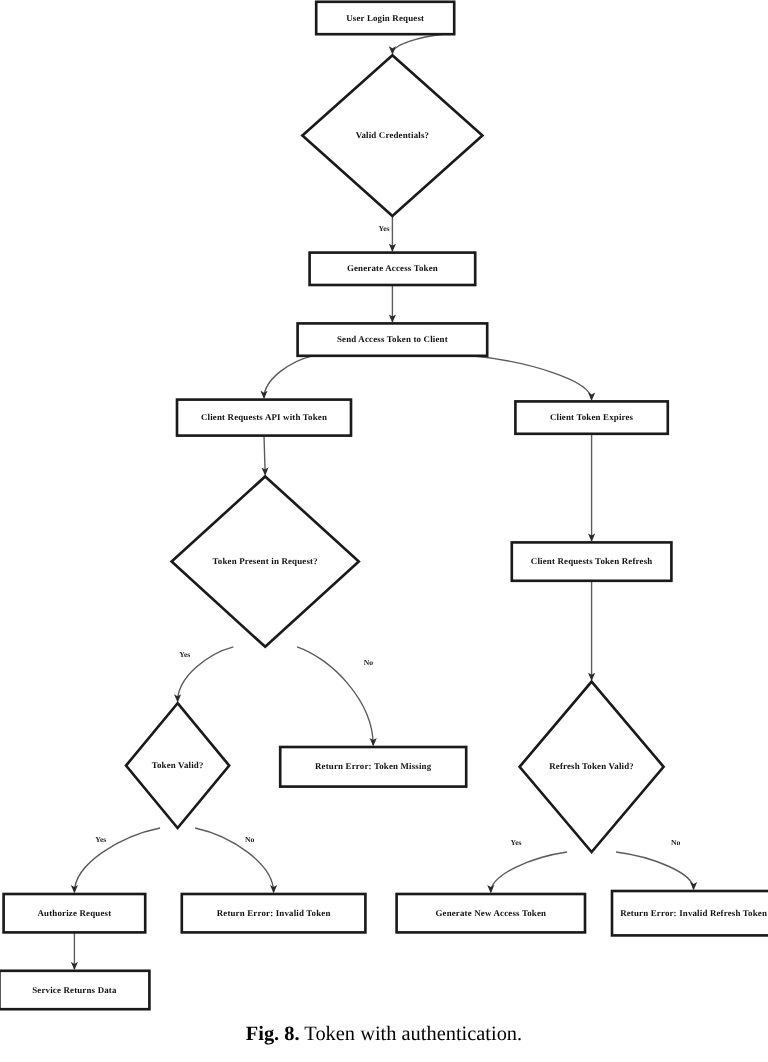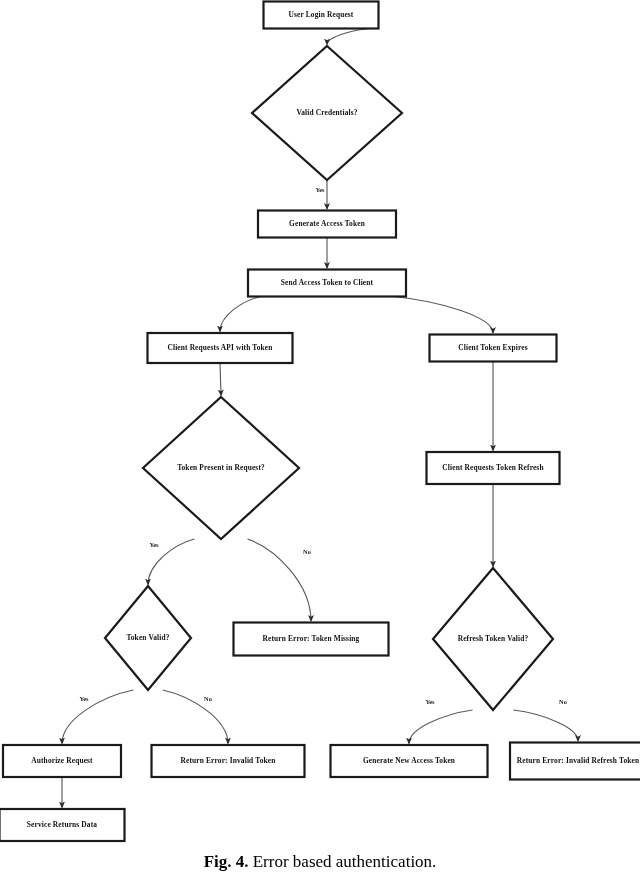--- a/index.html
+++ b/index.html
@@ -168,16 +168,16 @@
         <text x="154" y="546" class="edge-label">Yes</text>
         <text x="307" y="553" class="edge-label">No</text>
         <text x="84" y="700" class="edge-label">Yes</text>
         <text x="208" y="700" class="edge-label">No</text>
         <text x="430" y="703" class="edge-label">Yes</text>
         <text x="563" y="703" class="edge-label">No</text>
       </g>
   </svg>
 
   <div class="caption">
-    <span class="caption-prefix">Fig. 4.</span><span class="caption-body"> Error based authentication.</span>
+    <span class="caption-prefix">Fig. 8.</span><span class="caption-body"> Token with authentication.</span>
   </div>
 
 </div>
 
 </body></html>

